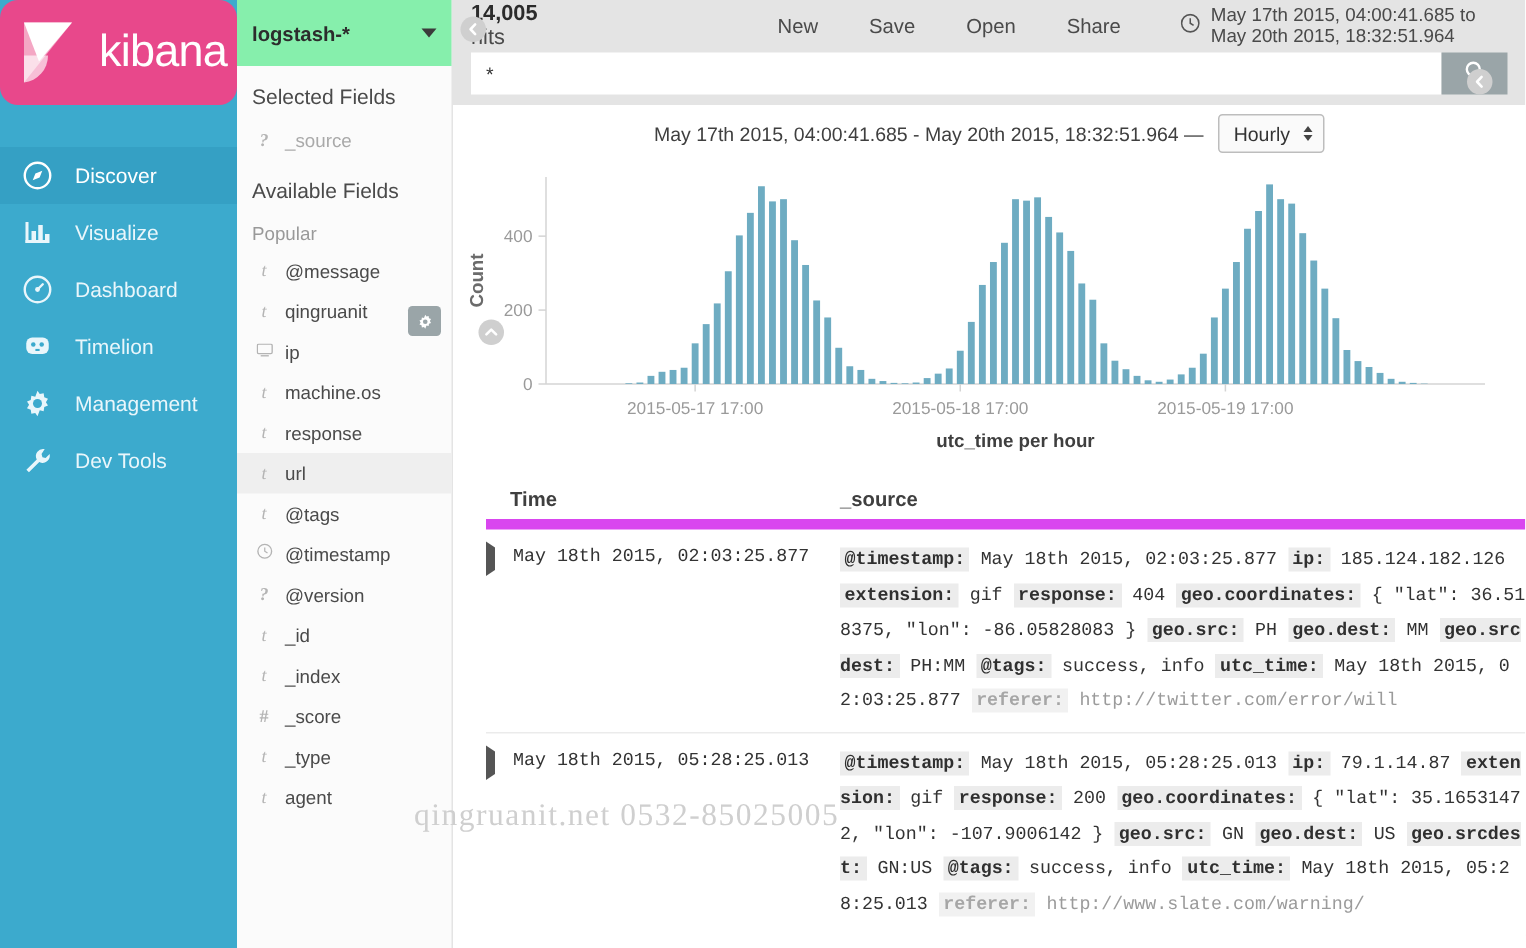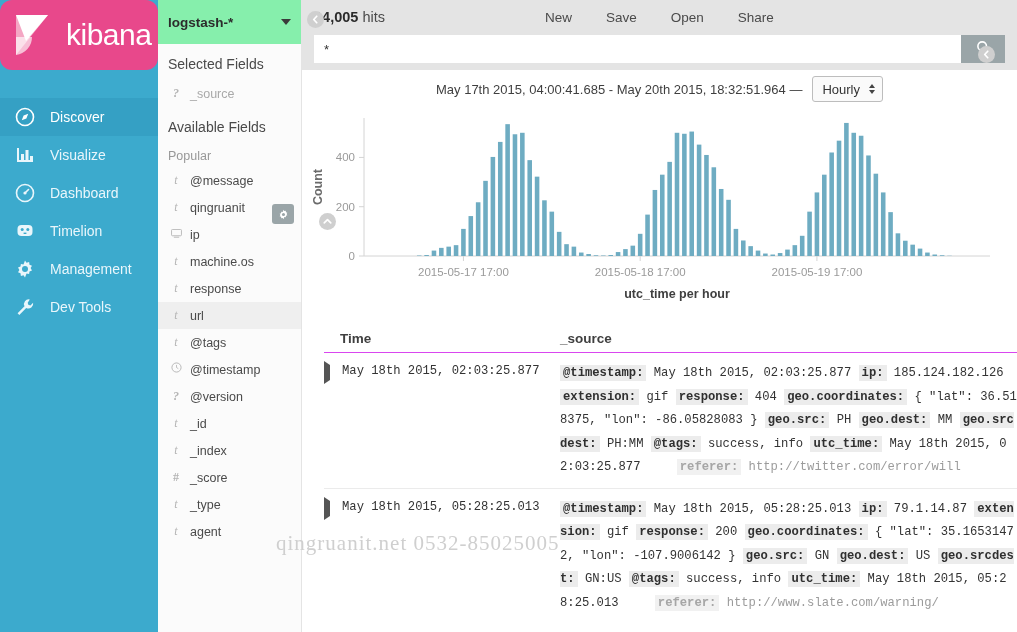--- a/index.html
+++ b/index.html
@@ -86,35 +86,35 @@
   .cb-left { position: absolute; left: 5px; top: 11px; }
   .cb-right { position: absolute; right: 22px; top: 46px; }
   .cb-up { position: absolute; left: 17px; top: 213px; }
 
   
   .chart-wrap { position: relative; height: 215px; padding: 0 18px 0 0; }
   .chart-svg { display: block; }
 
   
   .doctable { margin-top: 2px; padding-left: 22px; }
-  .th-row { display: flex; border-bottom: 1px solid #d946ef; height: 28px; align-items: center; }
+  .th-row { display: flex; border-bottom: 7px solid #d946ef; height: 28px; align-items: flex-start; }
   .th { font-size: 13.5px; font-weight: bold; color: #3f3f3f; }
   .th-time { width: 236px; padding-left: 16px; }
   .td-row { display: flex; border-bottom: 1px solid #ebebeb; padding: 9px 0 8px 0; align-items: flex-start; }
   .td-toggle { width: 18px; flex: 0 0 18px; padding-top: 3px; cursor: pointer; }
   .tri { width: 0; height: 0; border-top: 4.5px solid transparent; border-bottom: 4.5px solid transparent; border-left: 6px solid #555; }
   .td-time {
     width: 218px; flex: 0 0 218px; font-family: "Liberation Mono", monospace;
     font-size: 12.2px; color: #333; line-height: 18px; white-space: nowrap;
   }
   .td-src { flex: 1 1 auto; font-family: "Liberation Mono", monospace; font-size: 12.2px; line-height: 23.5px; color: #333; word-break: break-all; }
   .fk { background: #ececec; font-weight: bold; padding: 1px 3px; color: #2f2f2f; }
   .fv { color: #333; }
   .fv.dim { color: #9b9b9b; }
-  .fk.dim { background: #f1f1f1; color: #a6a6a6; margin-left: 29px; }
+  .fk.dim { background: #f1f1f1; color: #a6a6a6; }
 
   .watermark {
     position: absolute; left: 276px; top: 531px; font-size: 21px; color: #cfcfcf;
     font-family: "Liberation Serif", serif; letter-spacing: 1px; pointer-events: none; white-space: nowrap;
   }
   .fade-bottom { position: absolute; left: 0; right: 0; bottom: 0; height: 14px; background: #fff; }
 </style>
 </head>
 <body>
 
@@ -290,20 +290,29 @@
       <div class="topbar-row1">
         <div class="hits">
           <b>14,005</b>
           <span>hits</span>
         </div>
         <div class="topmenu">
           <span>New</span>
           <span>Save</span>
           <span>Open</span>
           <span>Share</span>
+        </div>
+        <div class="timerange">
+          <span>
+            <svg width="13" height="13" viewBox="0 0 14 14">
+                <circle cx="7" cy="7" r="6.2" fill="none" stroke="#555" stroke-width="1.1"></circle>
+                <path d="M7 3.4 V7 L9.4 8.6" stroke="#555" stroke-width="1.1" fill="none"></path>
+              </svg>
+          </span>
+          <span>May 17th 2015, 04:00:41.685 to May 20th 2015, 18:32:51.964</span>
         </div>
       </div>
       <div class="topbar-row2">
         <input class="qinput" value="*" placeholder="Search..." style="">
         <button class="qbtn">
           <span>
             <svg width="15" height="15" viewBox="0 0 16 16">
                 <circle cx="6.6" cy="6.6" r="4.6" fill="none" stroke="#fff" stroke-width="1.7"></circle>
                 <path d="M10.2 10.2 L14.2 14.2" stroke="#fff" stroke-width="1.9" stroke-linecap="round"></path>
               </svg>

